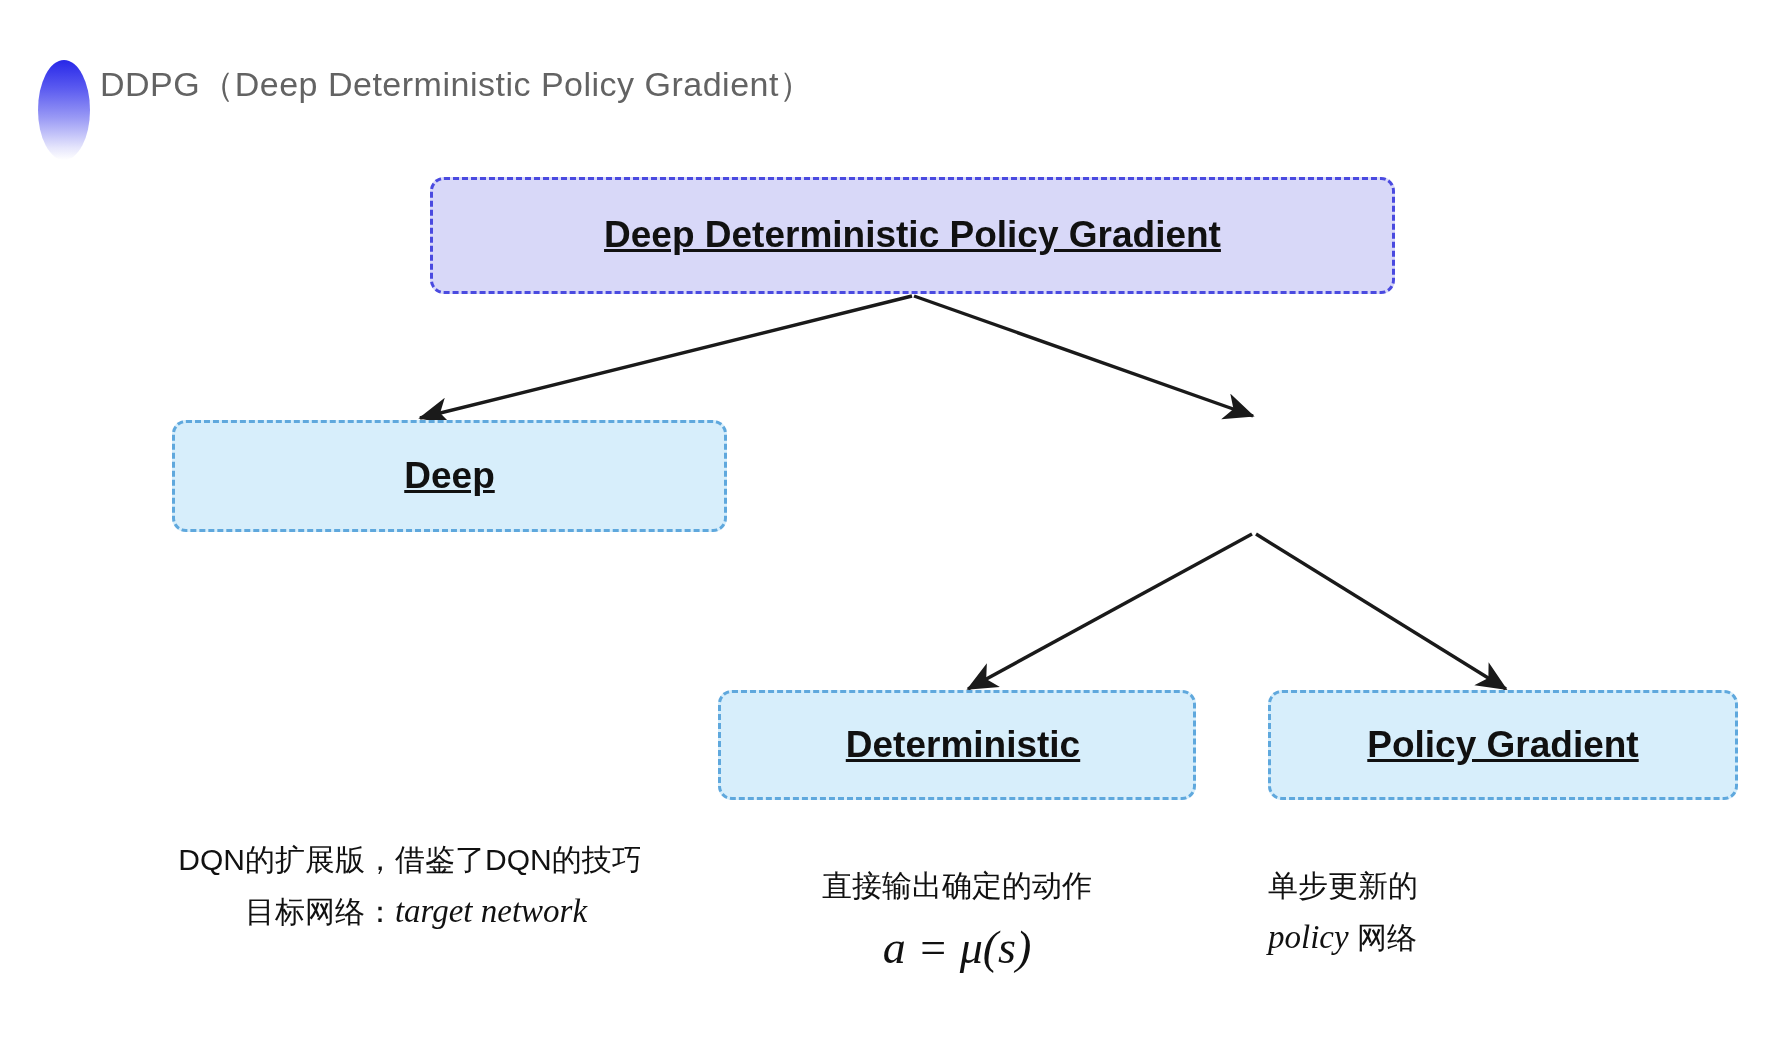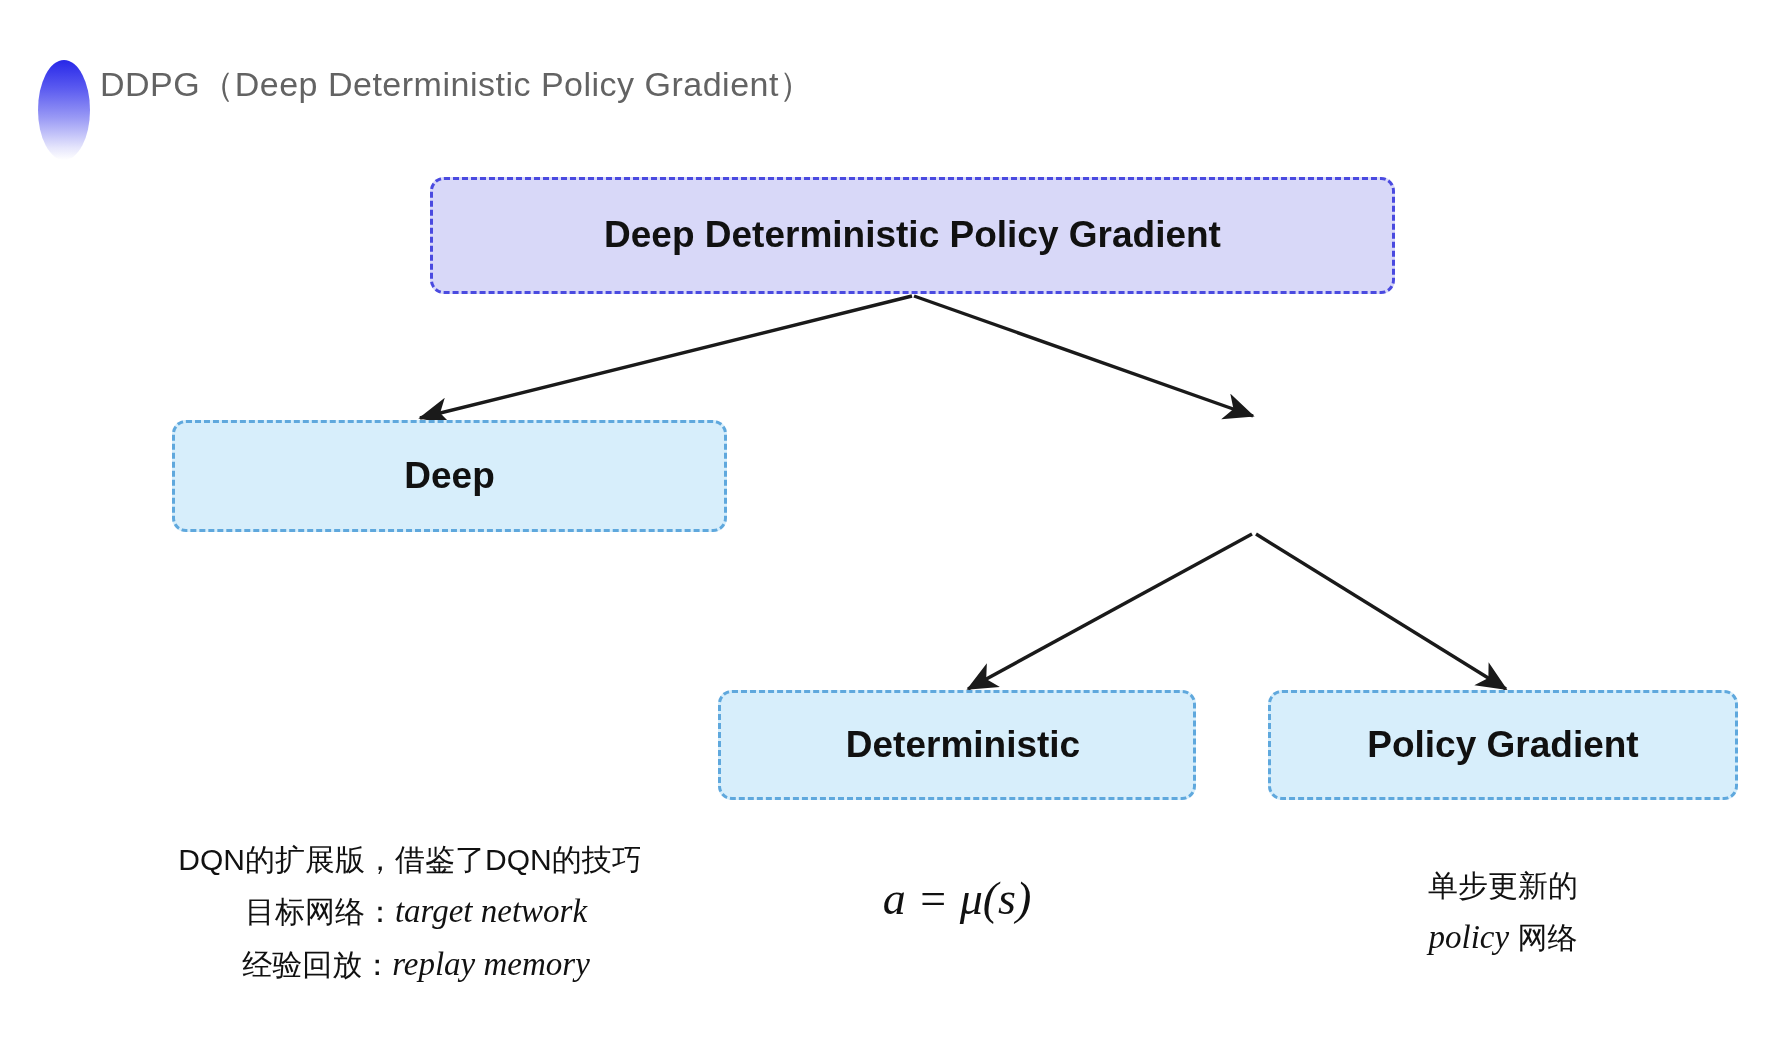--- a/index.html
+++ b/index.html
@@ -41,20 +41,21 @@
   
   .node {
     position: absolute;
     box-sizing: border-box;
     border-radius: 14px;
     display: flex;
     align-items: center;
     justify-content: center;
     color: #111111;
     text-align: center;
+    text-decoration: underline;
   }
   .node-purple {
     background: #d8d8f8;
     border: 3px dashed #4a4ae0;
   }
   .node-blue {
     background: #d7eefb;
     border: 3px dashed #5fa8dd;
   }
   .node-label {
@@ -95,21 +96,21 @@
   }
   .formula {
     font-family: "Liberation Serif", "DejaVu Serif", serif;
     font-style: italic;
     font-size: 46px;
   }
 
   #caption-deep      { left: 150px; top: 836px; text-align: center; width: 520px; }
   #caption-deep .indent { padding-left: 12px; }
   #caption-det       { left: 718px; top: 862px; text-align: center; width: 478px; }
-  #caption-pg        { left: 1268px; top: 862px; text-align: center; width: 470px; }
+  #caption-pg        { left: 1268px; top: 862px; width: 470px; }
 </style>
 </head>
 <body>
 
 <div id="slide">
 
   <div id="title-decor"></div>
   <div id="title-text">DDPG（Deep Deterministic Policy Gradient）</div>
 
   <svg id="arrows" viewBox="0 0 1778 1056" xmlns="http://www.w3.org/2000/svg">
@@ -141,24 +142,24 @@
     <span class="node-label">Deterministic</span>
   </div>
 
   <div class="node node-blue" id="node-pg">
     <span class="node-label">Policy Gradient</span>
   </div>
 
   <div class="caption" id="caption-deep">
     <div class="line">DQN的扩展版，借鉴了DQN的技巧</div>
     <div class="line indent"><span>目标网络：</span><span class="serif-italic">target network</span></div>
-    <div class="line indent"><span>经验回放：</span><span class="serif-italic">replay memory</span></div>
   </div>
 
   <div class="caption" id="caption-det">
+    <div class="line">直接输出确定的动作</div>
     <div class="line formula">a = μ(s)</div>
   </div>
 
   <div class="caption" id="caption-pg">
     <div class="line">单步更新的</div>
     <div class="line"><span class="serif-italic">policy</span><span> 网络</span></div>
   </div>
 
 </div>
 

